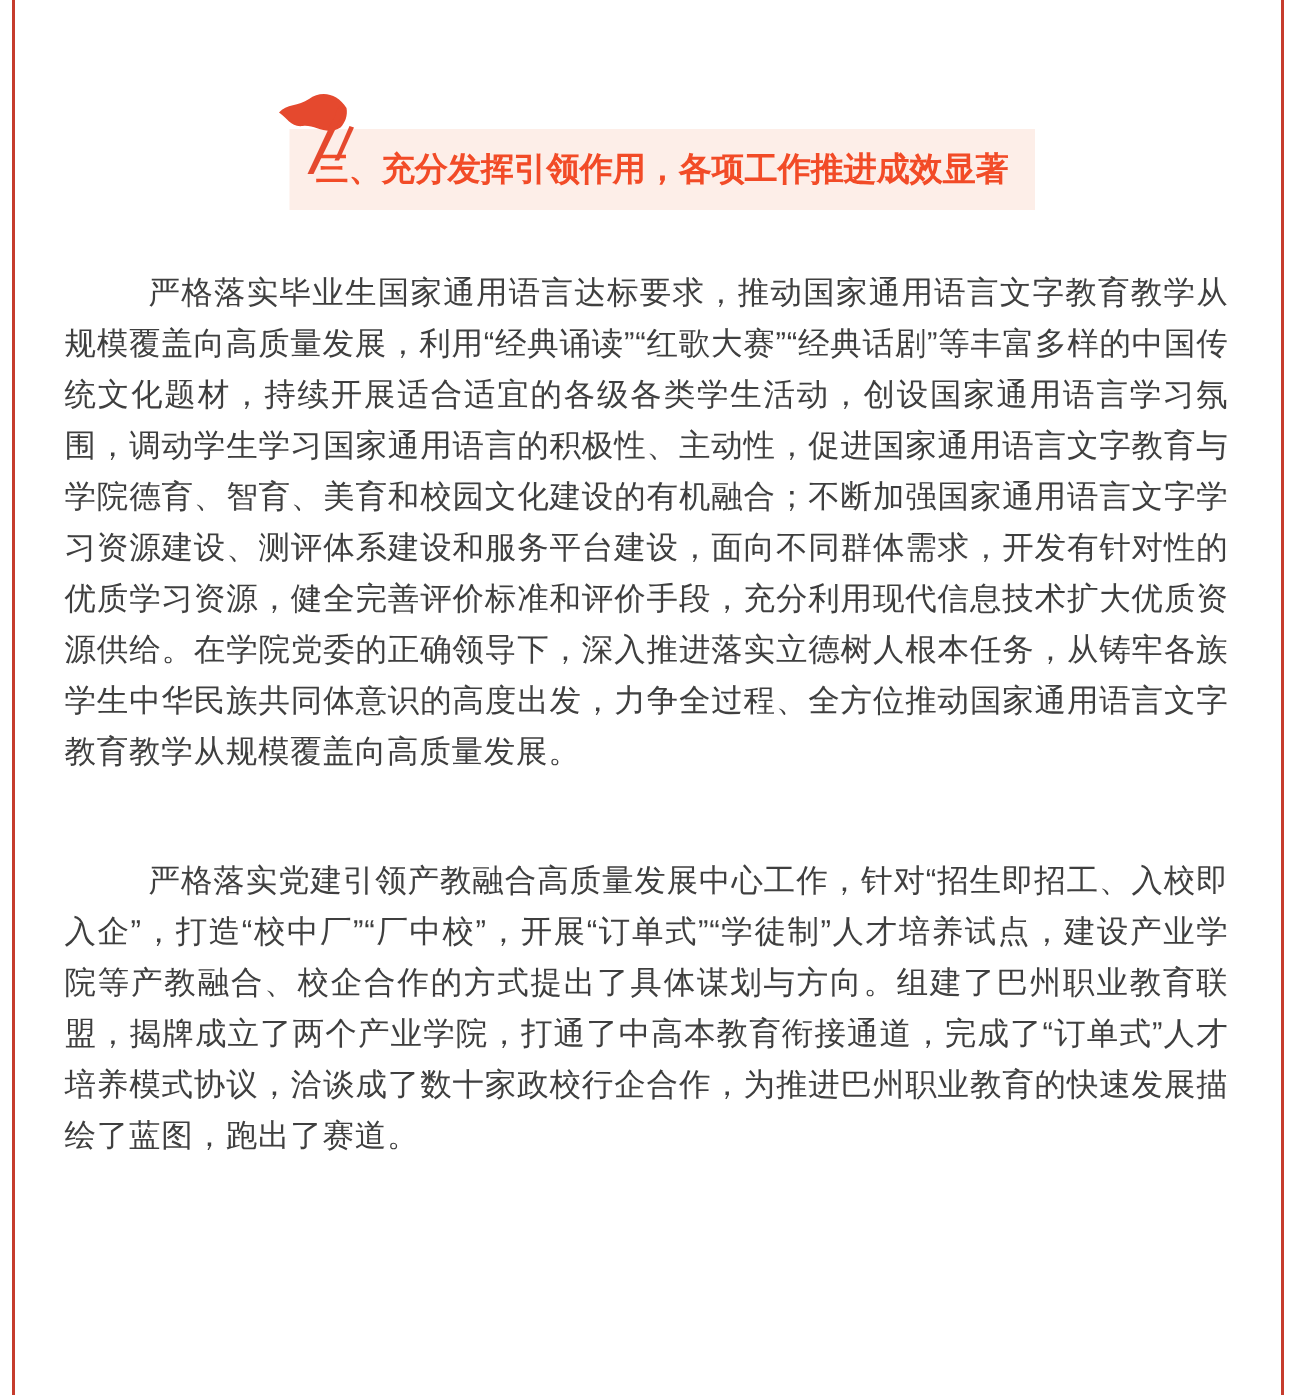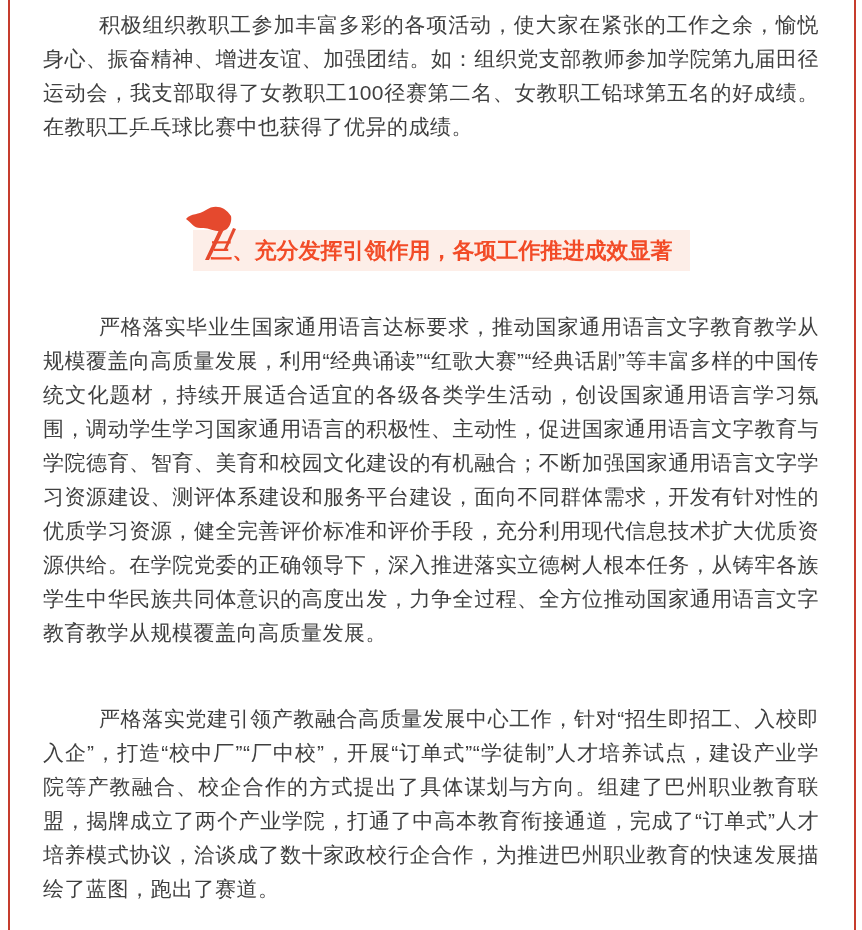--- a/index.html
+++ b/index.html
@@ -32,21 +32,21 @@
     letter-spacing:0.5px;
   }
   p.para.first{margin-top:8px;}
   p.para.after-banner{margin-top:52px;}
   p.para.last{margin-top:39px;}
   .section-heading{
     position:relative;
     margin-top:86px;
     margin-left:150px;
     width:497px;
-    height:41px;
+    height:54px;
   }
   .banner{
     position:absolute;
     left:0;top:0;right:0;bottom:0;
     background:#fdeee8;
     display:flex;
     align-items:center;
     justify-content:center;
   }
   .banner-text{
@@ -67,21 +67,20 @@
 </style>
 </head>
 <body>
 
 <div class="page">
   <div class="edge-line left"></div>
   <div class="edge-line right"></div>
 
   <div class="content">
 
-    <p class="para first">积极组织教职工参加丰富多彩的各项活动，使大家在紧张的工作之余，愉悦身心、振奋精神、增进友谊、加强团结。如：组织党支部教师参加学院第九届田径运动会，我支部取得了女教职工100径赛第二名、女教职工铅球第五名的好成绩。在教职工乒乓球比赛中也获得了优异的成绩。</p>
 
     <div class="section-heading">
       <span class="flag">
         <svg width="62" height="62" viewBox="0 0 62 62" xmlns="http://www.w3.org/2000/svg">
           <path d="M50 14
                    C 44 4, 33 2, 25 8
                    C 18 13, 10 11, 5 17
                    C 11 21, 13 27, 21 26
                    C 29 25, 37 33, 46 27
                    C 49 24, 51 19, 50 14 Z" fill="#e5492e"></path>

